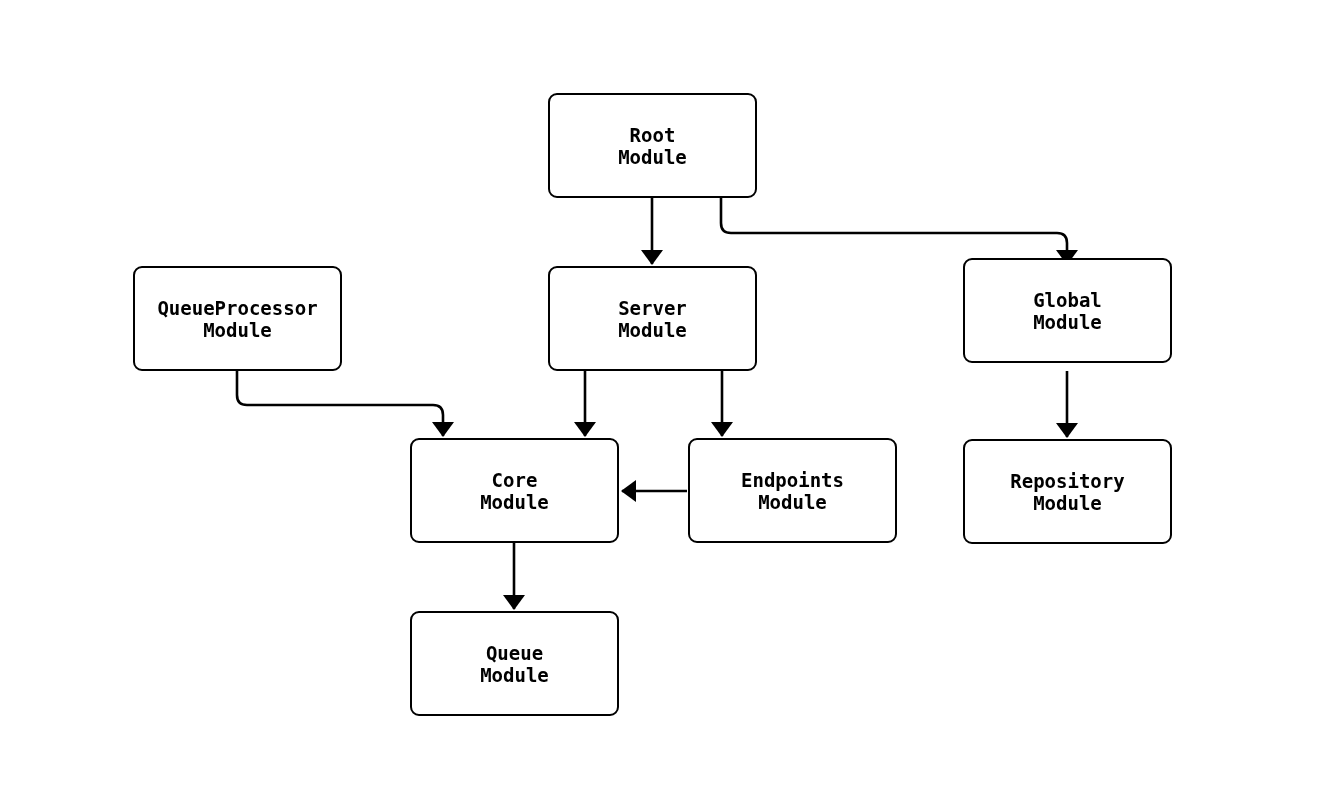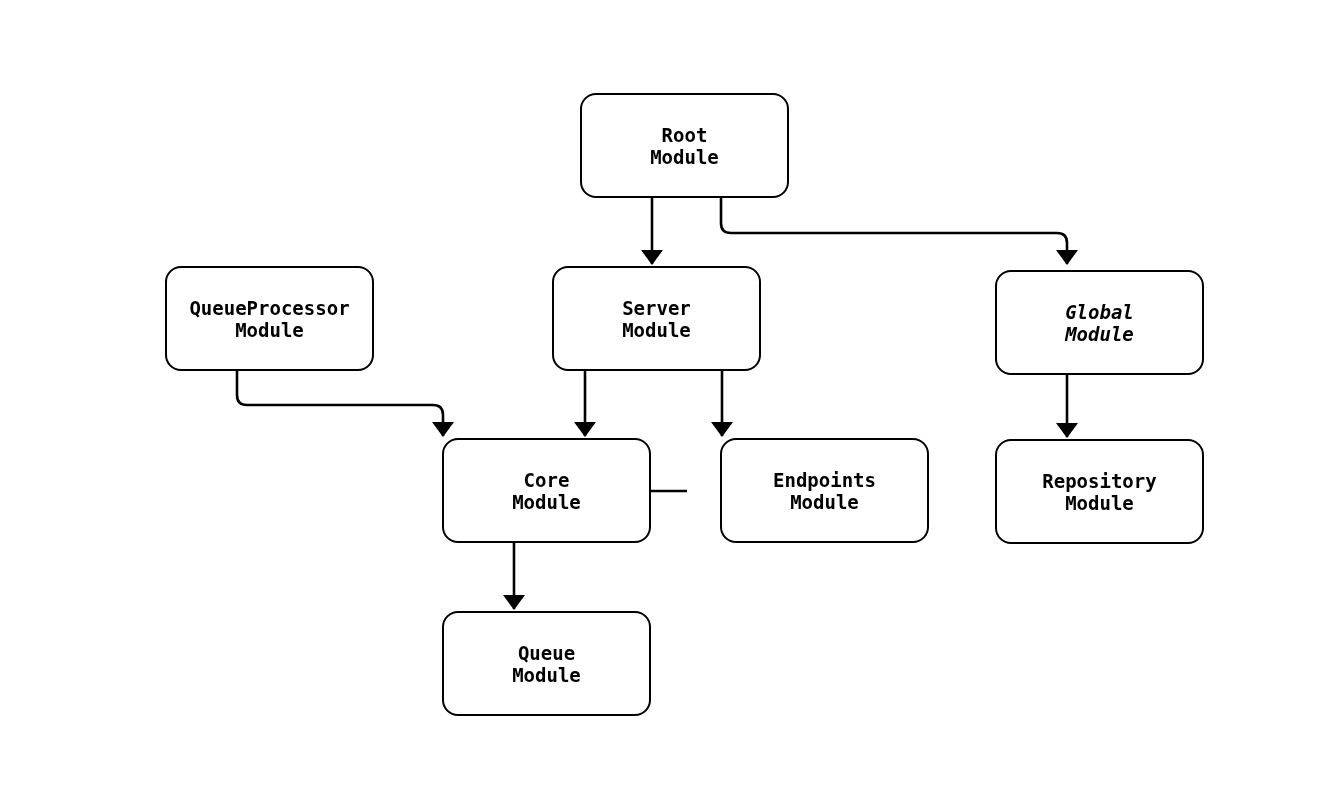--- a/index.html
+++ b/index.html
@@ -27,40 +27,39 @@
     stroke: #000000;
     stroke-width: 2.6;
   }
   .node {
     position: absolute;
     box-sizing: border-box;
     width: 209px;
     height: 105px;
     background: #ffffff;
     border: 2.6px solid #000000;
-    border-radius: 16px;
+    border-radius: 9px;
     display: flex;
     align-items: center;
     justify-content: center;
-    margin-left: 32px;
   }
   .node .label {
     font-size: 19px;
     line-height: 22px;
     font-weight: bold;
     color: #000000;
     text-align: center;
     white-space: pre-line;
     letter-spacing: 0;
   }
   
   .pos-root           { left: 548px; top: 93px;  }
   .pos-queueprocessor { left: 133px; top: 266px; justify-content: center; }
-  .pos-server         { left: 520px; top: 266px; align-items: center; }
-  .pos-global         { left: 963px; top: 270px; font-style: italic; }
+  .pos-server         { left: 548px; top: 266px; align-items: center; }
+  .pos-global         { left: 963px; top: 258px; }
   .pos-core           { left: 410px; top: 438px; }
   .pos-endpoints      { left: 688px; top: 438px; }
   .pos-repository     { left: 963px; top: 439px; justify-content: center; }
   .pos-queue          { left: 410px; top: 611px; }
 </style>
 </head>
 <body>
 
 <div class="canvas">
 

